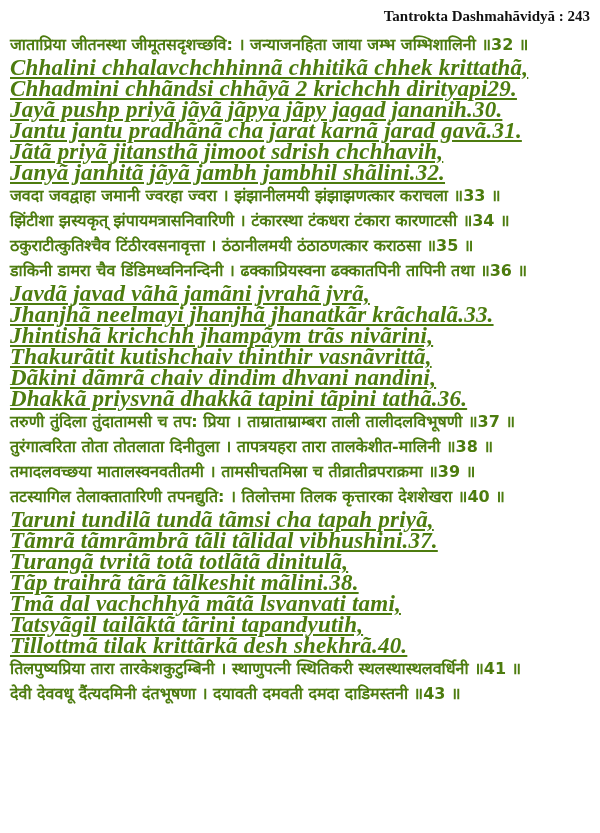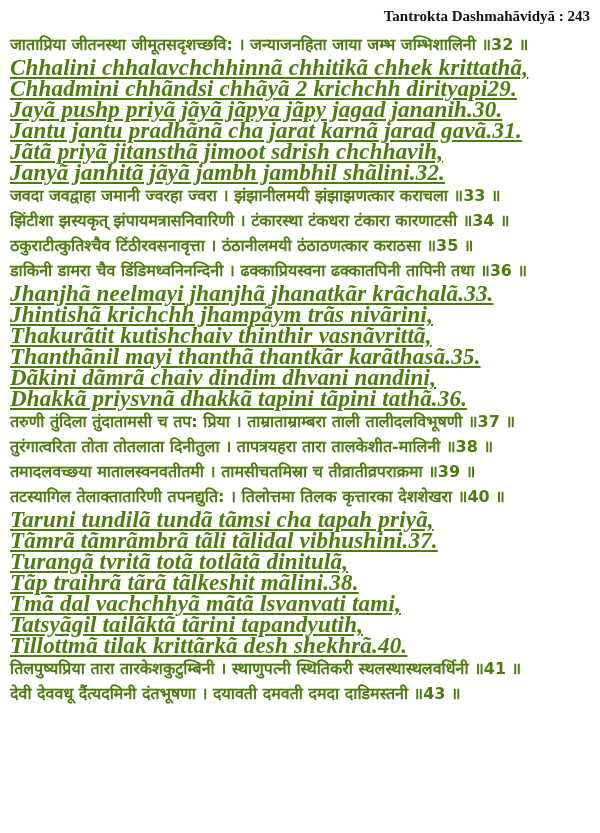--- a/index.html
+++ b/index.html
@@ -61,24 +61,24 @@
       <div class="line translit">Chhalini chhalavchchhinnã chhitikã chhek krittathã,</div>
       <div class="line translit">Chhadmini chhãndsi chhãyã 2 krichchh dirityapi29.</div>
       <div class="line translit">Jayã pushp priyã jãyã jãpya jãpy jagad jananih.30.</div>
       <div class="line translit">Jantu jantu pradhãnã cha jarat karnã jarad gavã.31.</div>
       <div class="line translit">Jãtã priyã jitansthã jimoot sdrish chchhavih,</div>
       <div class="line translit">Janyã janhitã jãyã jambh jambhil shãlini.32.</div>
       <div class="line dev">जवदा जवद्वाहा जमानी ज्वरहा ज्वरा । झंझानीलमयी झंझाझणत्कार कराचला ॥33 ॥</div>
       <div class="line dev">झिंटीशा झस्यकृत् झंपायमत्रासनिवारिणी । टंकारस्था टंकधरा टंकारा कारणाटसी ॥34 ॥</div>
       <div class="line dev">ठकुराटीत्कुतिश्चैव टिंठीरवसनावृत्ता । ठंठानीलमयी ठंठाठणत्कार कराठसा ॥35 ॥</div>
       <div class="line dev">डाकिनी डामरा चैव डिंडिमध्वनिनन्दिनी । ढक्काप्रियस्वना ढक्कातपिनी तापिनी तथा ॥36 ॥</div>
+      <div class="line translit">Javdã javad vãhã jamãni jvrahã jvrã,</div>
       <div class="line translit">Jhanjhã neelmayi jhanjhã jhanatkãr krãchalã.33.</div>
       <div class="line translit">Jhintishã krichchh jhampãym trãs nivãrini,</div>
       <div class="line translit">Thakurãtit kutishchaiv thinthir vasnãvrittã,</div>
-      <div class="line translit">Thanthãnil mayi thanthã thantkãr karãthasã.35.</div>
       <div class="line translit">Dãkini dãmrã chaiv dindim dhvani nandini,</div>
       <div class="line translit">Dhakkã priysvnã dhakkã tapini tãpini tathã.36.</div>
       <div class="line dev">तरुणी तुंदिला तुंदातामसी च तप: प्रिया । ताम्राताम्राम्बरा ताली तालीदलविभूषणी ॥37 ॥</div>
       <div class="line dev">तुरंगात्वरिता तोता तोतलाता दिनीतुला । तापत्रयहरा तारा तालकेशीत-मालिनी ॥38 ॥</div>
       <div class="line dev">तमादलवच्छया मातालस्वनवतीतमी । तामसीचतमिस्रा च तीव्रातीव्रपराक्रमा ॥39 ॥</div>
       <div class="line dev">तटस्यागिल तेलाक्तातारिणी तपनद्युति: । तिलोत्तमा तिलक कृत्तारका देशशेखरा ॥40 ॥</div>
       <div class="line translit">Taruni tundilã tundã tãmsi cha tapah priyã,</div>
       <div class="line translit">Tãmrã tãmrãmbrã tãli tãlidal vibhushini.37.</div>
       <div class="line translit">Turangã tvritã totã totlãtã dinitulã,</div>
       <div class="line translit">Tãp traihrã tãrã tãlkeshit mãlini.38.</div>

